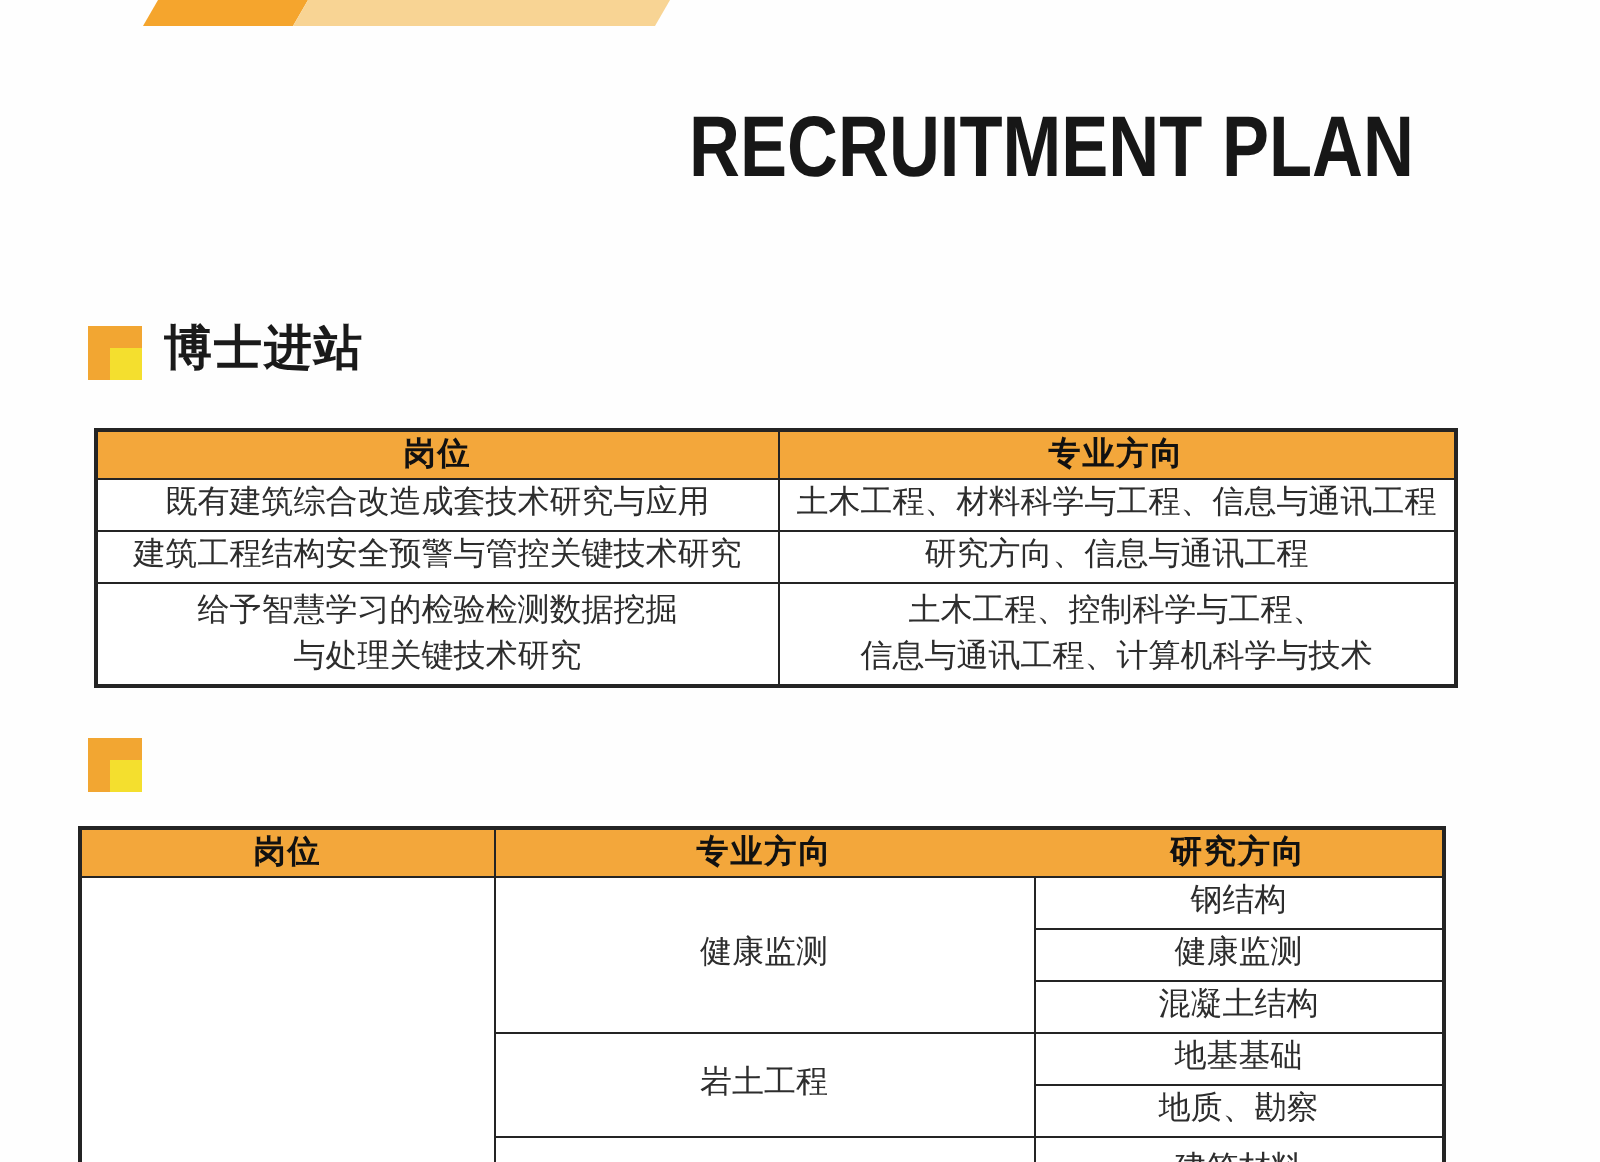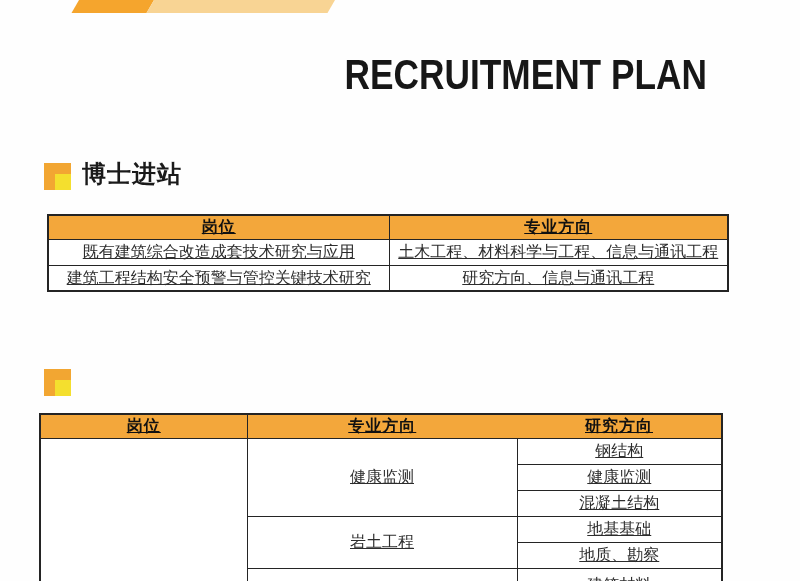--- a/index.html
+++ b/index.html
@@ -33,21 +33,21 @@
   
   .section-heading { position: absolute; left: 44px; display: flex; align-items: flex-end; gap: 11px; }
   .section-heading.s1 { top: 158px; }
   .section-heading.s2 { top: 369px; }
   .bullet { position: relative; width: 27px; height: 27px; background: #f2a632; flex: 0 0 auto; }
   .bullet::after { content: ""; position: absolute; right: 0; bottom: 0; width: 16px; height: 16px; background: #f4df2e; }
   .section-label { font-size: 24px; font-weight: bold; color: #1a1a1a; letter-spacing: 1px; white-space: nowrap; }
 
   
   table { border-collapse: collapse; table-layout: fixed; }
-  th, td { border: 1.5px solid #242424; text-align: center; vertical-align: middle; overflow: hidden; text-decoration: underline; }
+  th, td { border: 1.5px solid #242424; text-align: center; vertical-align: middle; overflow: hidden; }
   th {
     background: #f3a73b; color: #111;
     font-size: 16px; font-weight: bold; height: 24px; letter-spacing: 1px;
   }
   td { font-size: 16px; color: #2d2d2d; height: 26px; white-space: pre-line; line-height: 1.45; background: #fff; }
 
   .phd-table { position: absolute; left: 47px; top: 214px; width: 680px; border: 2px solid #242424; }
   .masters-wrap { position: absolute; left: 39px; top: 413px; width: 684px; height: 168px; overflow: hidden; }
   .masters-table { width: 682px; border: 2px solid #242424; }
   .masters-table .no-left { border-left-style: hidden; }
@@ -85,20 +85,26 @@
   </thead>
   <tbody>
     <tr>
       <td>既有建筑综合改造成套技术研究与应用</td>
       <td>土木工程、材料科学与工程、信息与通讯工程</td>
     </tr>
     <tr>
       <td>建筑工程结构安全预警与管控关键技术研究</td>
       <td>研究方向、信息与通讯工程</td>
     </tr>
+    <tr>
+      <td style="height:52px">给予智慧学习的检验检测数据挖掘
+与处理关键技术研究</td>
+      <td style="height:52px">土木工程、控制科学与工程、
+信息与通讯工程、计算机科学与技术</td>
+    </tr>
   </tbody>
 </table>
 
 <div class="section-heading s2">
   <div class="bullet"></div>
 </div>
 
 <div class="masters-wrap">
   <table class="masters-table">
     <colgroup>

